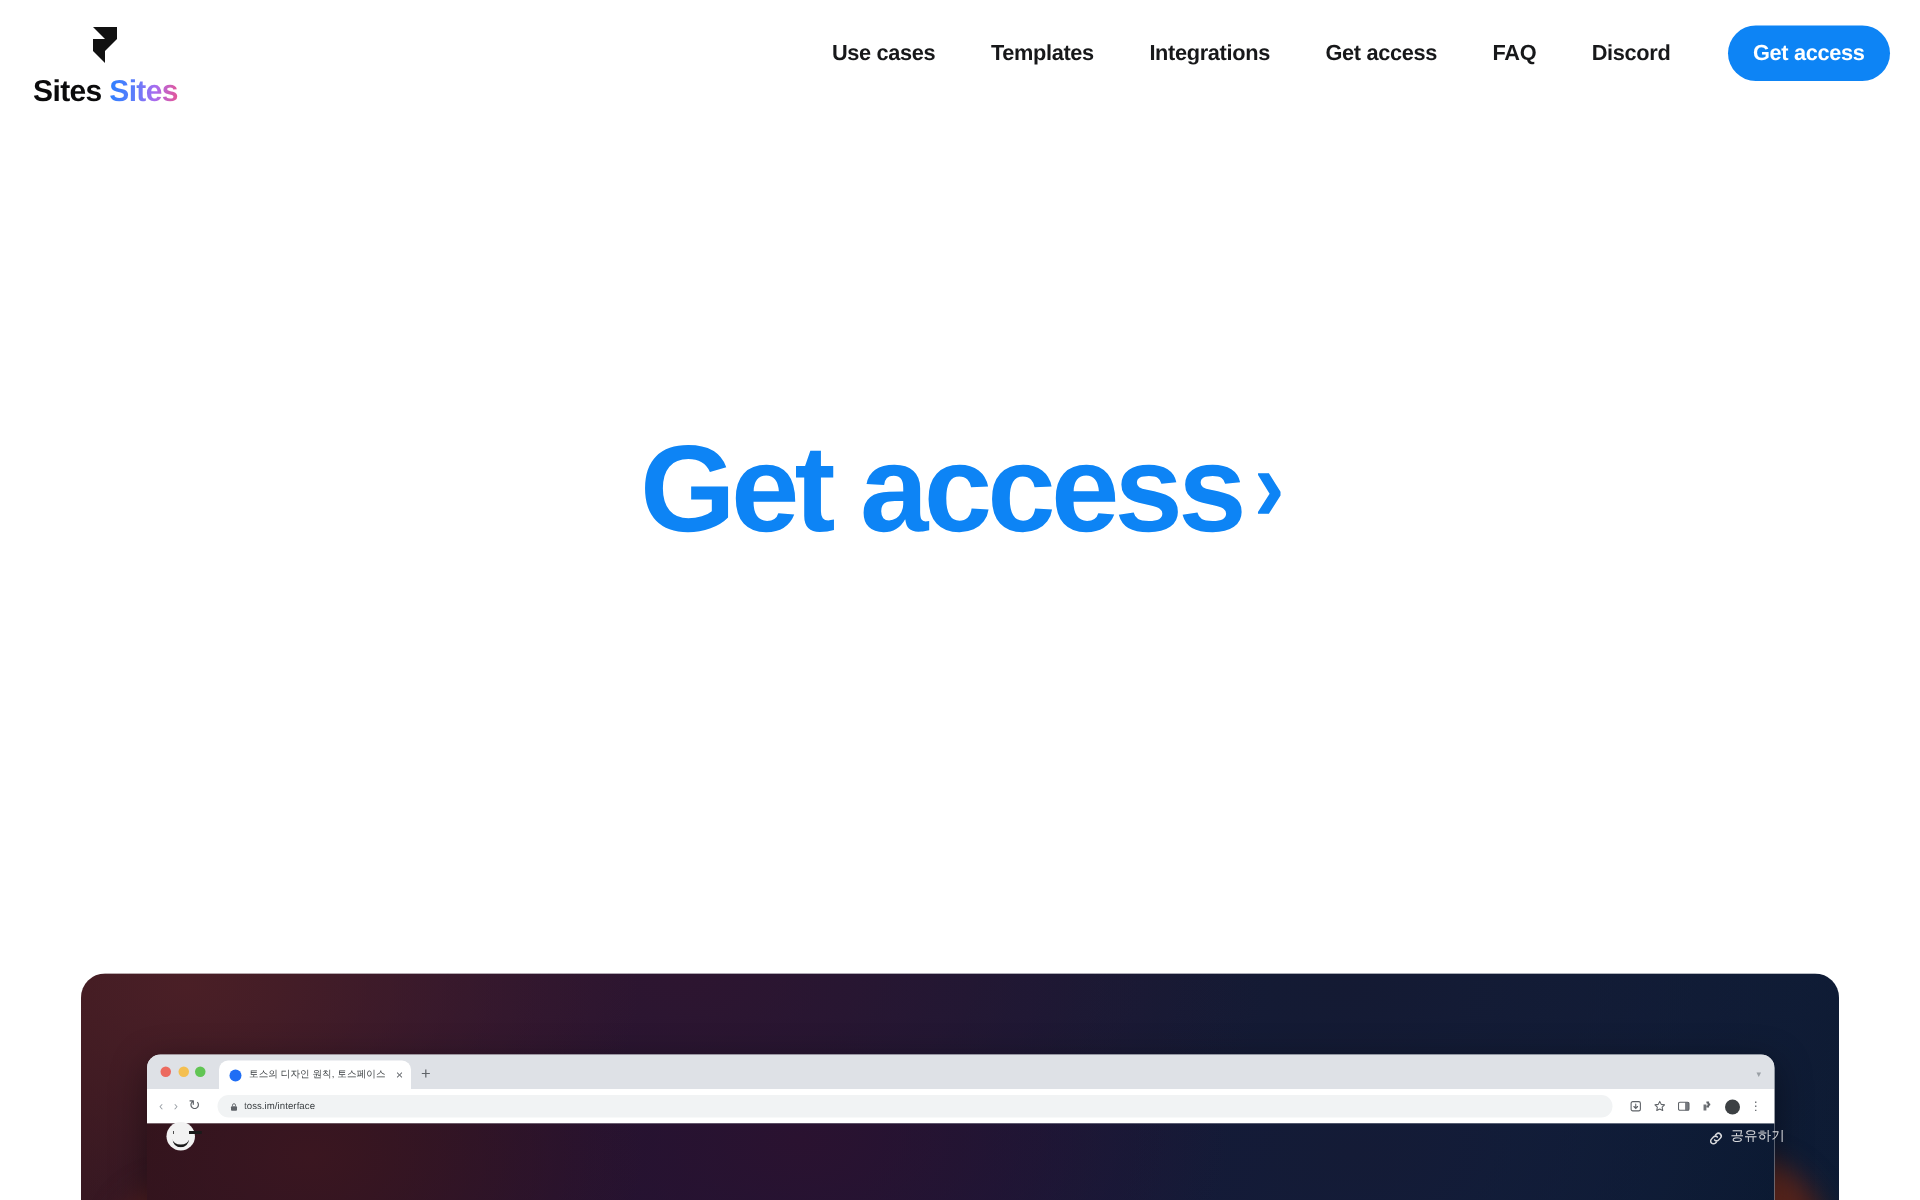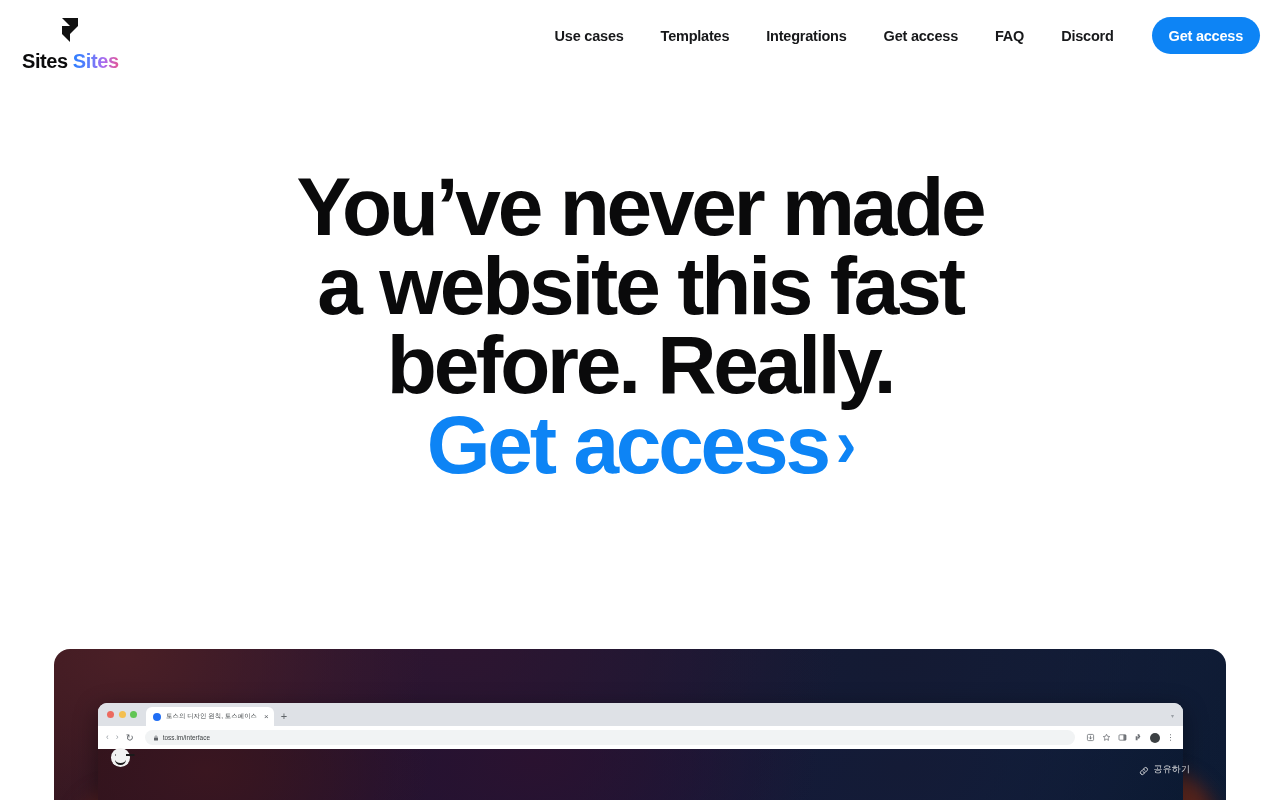--- a/index.html
+++ b/index.html
@@ -208,21 +208,21 @@
     position: absolute;
     left: 4px; top: 9.5px;
     width: 11px; height: 5px;
     border-bottom: 2.5px solid #1a1a1a;
     border-radius: 0 0 9px 9px;
   }
 
   .mock-share {
     position: absolute;
     right: 36px;
-    top: 114px;
+    top: 102px;
     display: flex;
     align-items: flex-end;
     gap: 5px;
     z-index: 4;
     color: #e9e9ea;
     font-size: 9px;
     letter-spacing: 0.1px;
     white-space: nowrap;
     opacity: 0.92;
   }
@@ -409,25 +409,20 @@
     <a class="nav-link" href="#">Get access</a>
     <a class="nav-link" href="#">FAQ</a>
     <a class="nav-link" href="#">Discord</a>
     <button class="nav-cta" type="button">Get access</button>
   </nav>
 
 </header>
 
 <section class="hero">
 
-  <h1 class="hero-title">
-    <span>You’ve never made</span><br>
-    <span>a website this fast</span><br>
-    <span>before. Really.</span>
-  </h1>
 
   <a class="hero-cta" href="#">
     <span>Get access</span>
     <span class="hero-cta-chevron">›</span>
   </a>
 
 </section>
 
 <section class="showcase">
 

